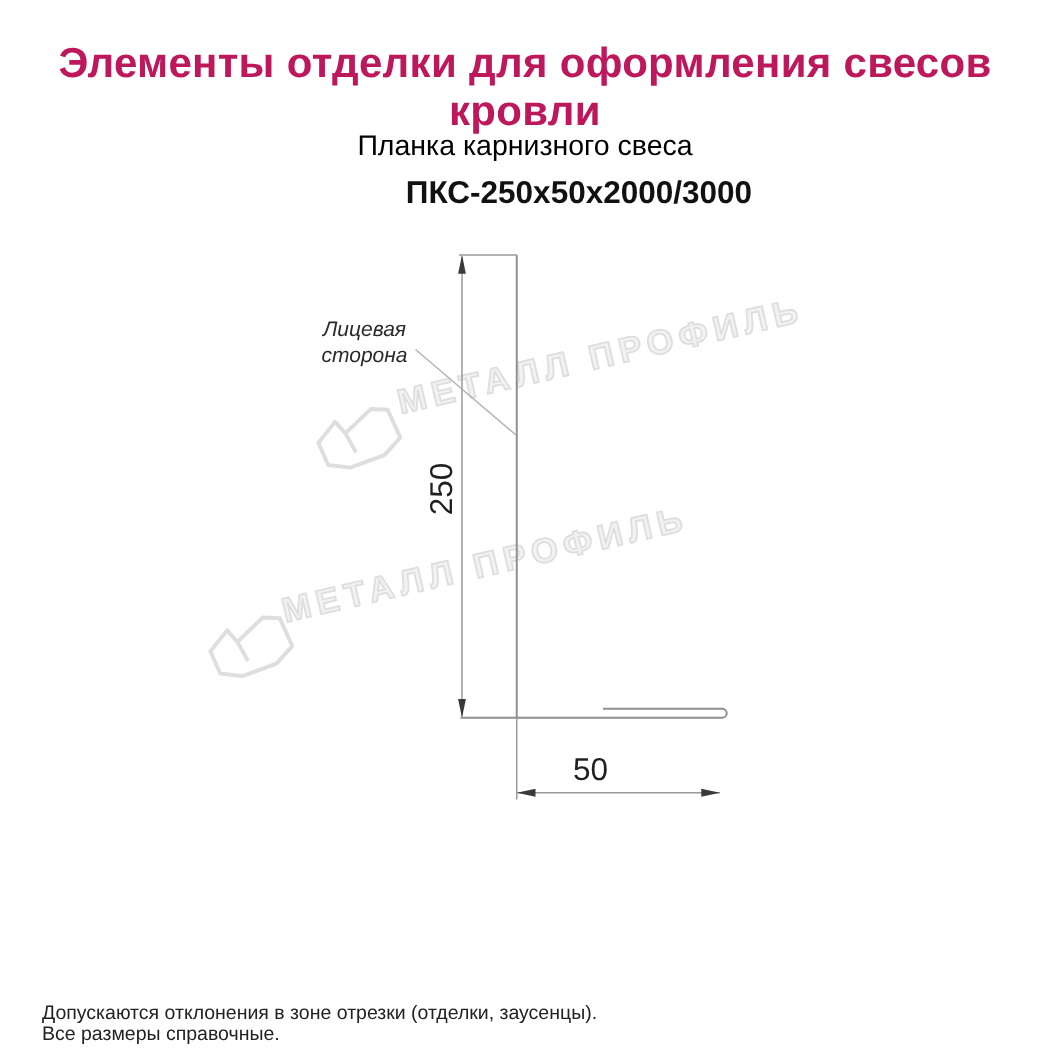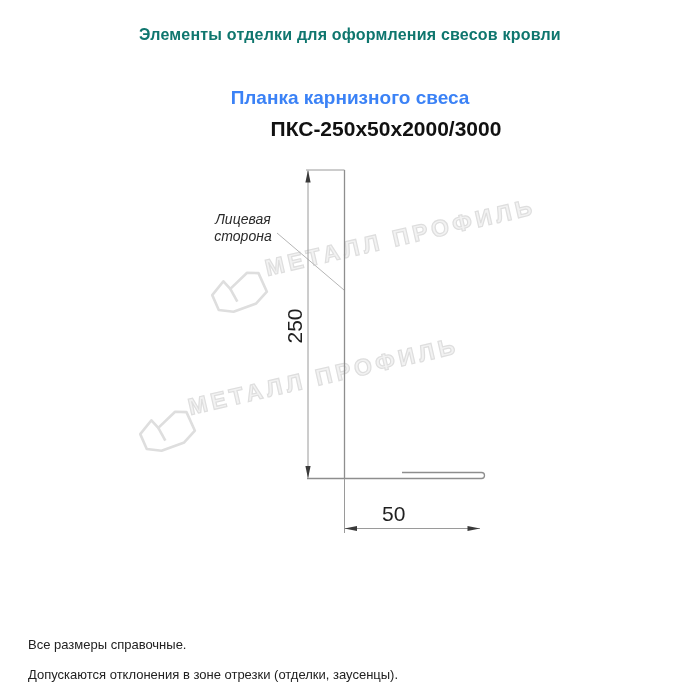--- a/index.html
+++ b/index.html
@@ -4,38 +4,38 @@
 <style>
   html,body{margin:0;padding:0;}
   body{
     width:700px;height:700px;position:relative;overflow:hidden;
     background:#ffffff;
     font-family:"Liberation Sans","DejaVu Sans",sans-serif;
     color:#1a1a1a;
   }
   .abs{position:absolute;}
   .centered{left:0;width:700px;text-align:center;}
-  .page-title{top:26px;font-size:16px;font-weight:bold;letter-spacing:.2px;color:#0f766e;}
-  .subtitle{top:87px;font-size:19px;font-weight:bold;color:#3b82f6;}
+  .page-title{top:26px;font-size:28px;font-weight:bold;letter-spacing:.2px;color:#be185d;}
+  .subtitle{top:87px;font-size:19px;font-weight:normal;color:#000000;}
   .product-code{top:117px;font-size:21px;font-weight:bold;color:#111;padding-left:36px;}
   .face-label{
     left:206px;top:211px;width:74px;text-align:center;
     font-size:14px;line-height:16.5px;color:#2a2a2a;white-space:pre-line;font-style:italic;
   }
   .dim-v{
     left:266px;top:315px;width:58px;height:22px;text-align:center;
     font-size:21px;color:#1f1f1f;transform:rotate(-90deg);transform-origin:center;
     line-height:22px;
   }
   .dim-h{
     left:382px;top:503px;width:60px;
     font-size:21px;color:#1f1f1f;line-height:22px;
   }
   .footer{left:28px;font-size:13px;color:#222;line-height:17px;}
-  .footer.l1{top:636px;}
+  .footer.l1{top:680px;}
   .footer.l2{top:666px;}
   .watermark-text{
     height:28px;line-height:28px;white-space:nowrap;text-align:center;
     font-size:23px;font-weight:bold;letter-spacing:4px;
     color:#f2f2f2;-webkit-text-stroke:1.2px #dedede;
     transform:rotate(-13deg);transform-origin:center;
     z-index:0;user-select:none;
   }
   .wm1{left:262px;top:225px;width:260px;}
   .wm2{left:185px;top:364px;width:260px;}

